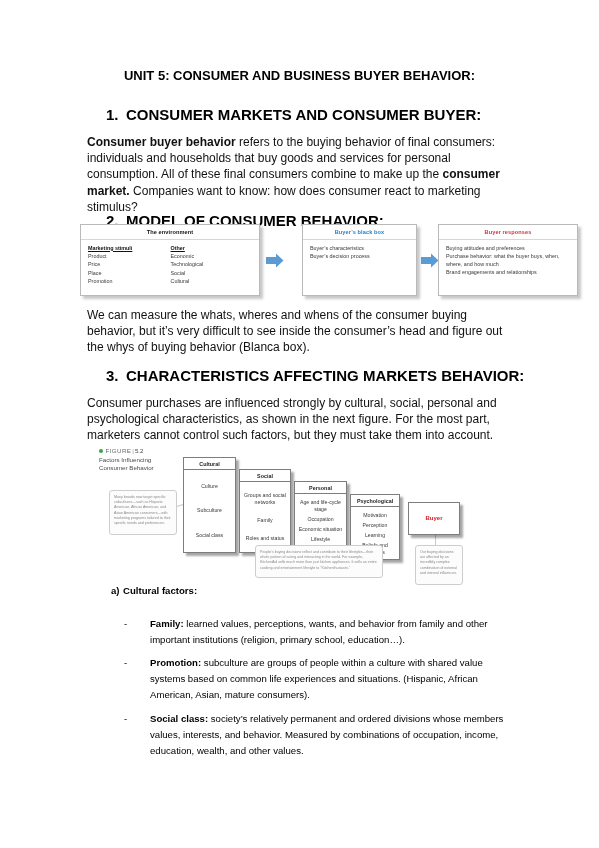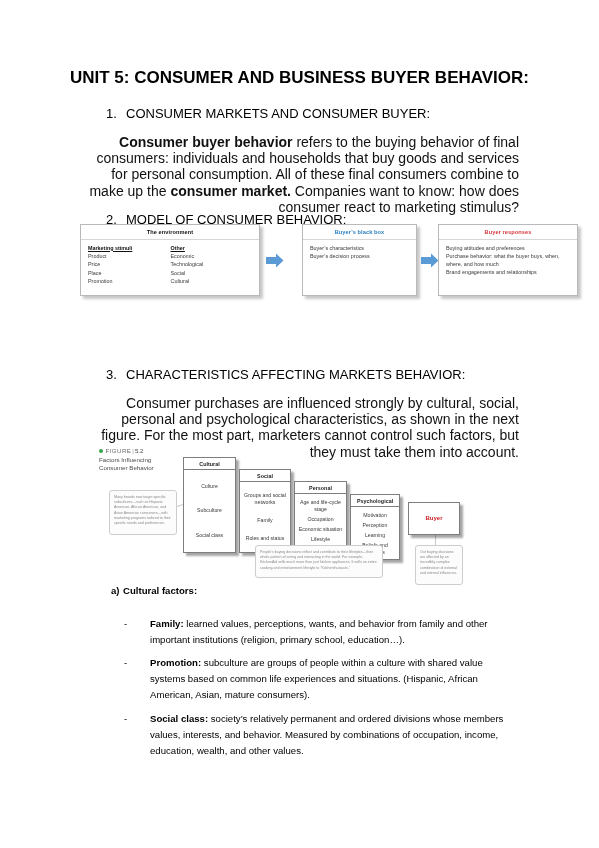--- a/index.html
+++ b/index.html
@@ -20,45 +20,45 @@
     inset: 0;
     background: #ffffff;
   }
 
   
   .doc-title {
     position: absolute;
     left: 0; right: 0;
     top: 68px;
     text-align: center;
-    font-size: 17px;
+    font-size: 13px;
     font-weight: bold;
     letter-spacing: 0.0px;
   }
   .section-heading {
     position: absolute;
-    font-size: 13px;
-    font-weight: normal;
+    font-size: 15px;
+    font-weight: bold;
   }
   .sh-num {
     display: inline-block;
     width: 20px;
   }
   #heading-1 { left: 106px; top: 106px; }
   #heading-2 { left: 106px; top: 212px; }
   #heading-3 { left: 106px; top: 367px; }
 
   
   .para {
     position: absolute;
     left: 87px;
     width: 432px;
-    font-size: 14px;
+    font-size: 12px;
     line-height: 16.2px;
-    text-align: right;
+    text-align: left;
     color: #111;
   }
   #para-1 { top: 134px; }
   #para-2 { top: 307px; }
   #para-3 { top: 395px; }
   .b { font-weight: bold; }
 
   
   #figure-model {
     position: absolute;
@@ -301,20 +301,21 @@
     <div class="mb-box" style="left:358px;width:140px;height:72px;">
       <div class="mb-title" style="color:#d4353d;">Buyer responses</div>
       <div class="mb-body">
         <div>Buying attitudes and preferences</div>
         <div>Purchase behavior: what the buyer buys, when, where, and how much</div>
         <div>Brand engagements and relationships</div>
       </div>
     </div>
   </div>
 
+  <div class="para" id="para-2">We can measure the whats, wheres and whens of the consumer buying behavior, but it’s very difficult to see inside the consumer’s head and figure out the whys of buying behavior (Blanca box).</div>
 
   <div class="section-heading" id="heading-3">
     <span class="sh-num">3.</span><span>CHARACTERISTICS AFFECTING MARKETS BEHAVIOR:</span>
   </div>
 
   <div class="para" id="para-3">Consumer purchases are influenced strongly by cultural, social, personal and psychological characteristics, as shown in the next figure. For the most part, marketers cannot control such factors, but they must take them into account.</div>
 
   <div id="figure-factors">
 
     <div class="fig-caption">

